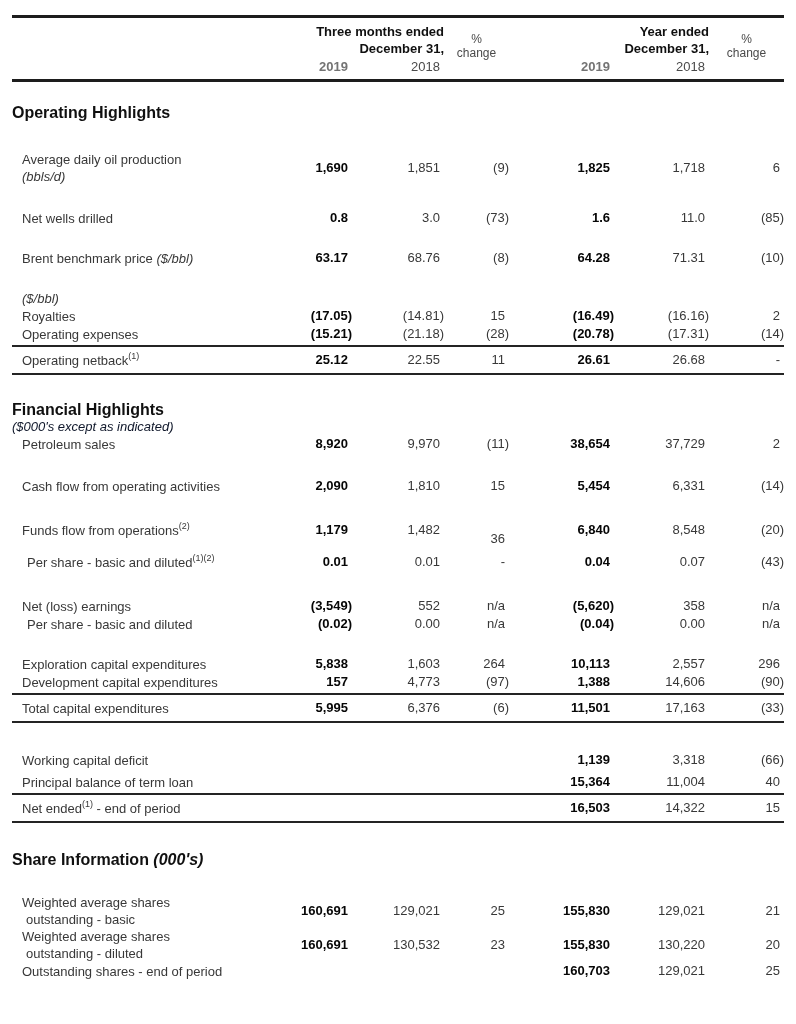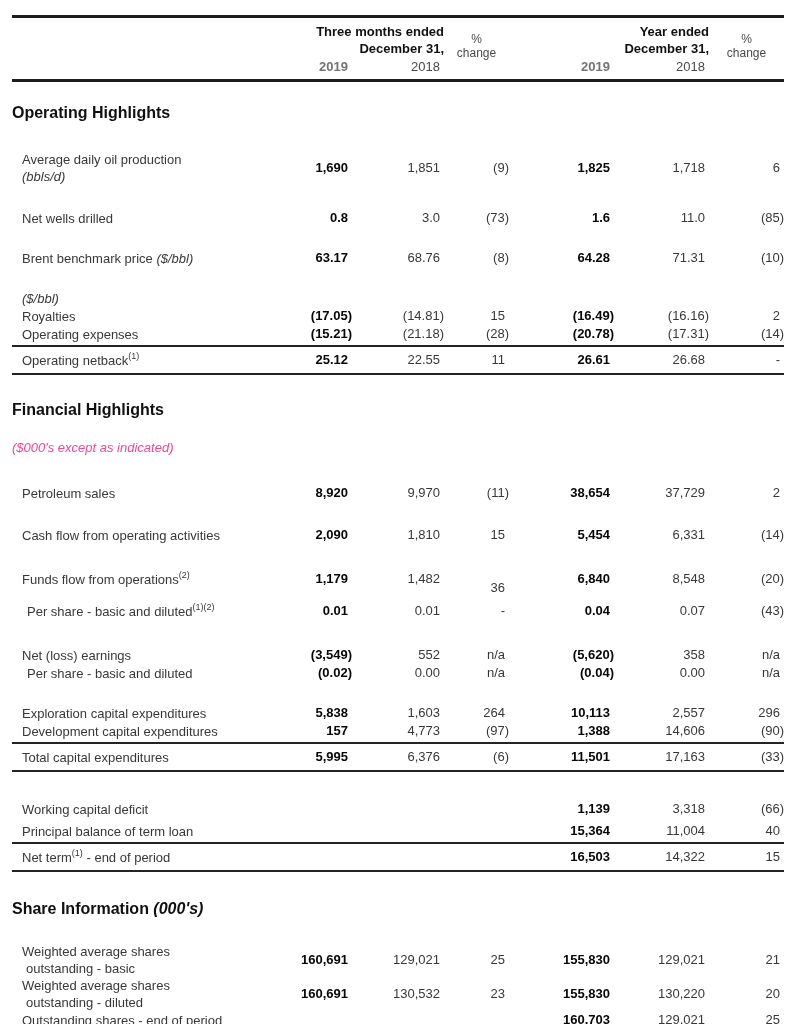--- a/index.html
+++ b/index.html
@@ -43,21 +43,21 @@
   .h-year { text-align: right; padding-right: 4px; line-height: 18px; padding-top: 1px; }
   .h-year.strong { font-weight: 700; color: #737373; }
   .h-year.muted { color: #4a4a4a; }
   .h-y1 { grid-column: 2; grid-row: 2; }
   .h-y2 { grid-column: 3; grid-row: 2; }
   .h-y3 { grid-column: 5; grid-row: 2; }
   .h-y4 { grid-column: 6; grid-row: 2; }
 
   
   .section-heading { font-weight: 700; color: #101010; font-size: 16px; line-height: 17px; }
-  .section-subtitle { font-style: italic; margin-top: 21px; line-height: 17px; color: #ec4899; }
+  .section-subtitle { font-style: italic; margin-top: 0; line-height: 17px; color: #0f172a; }
   .row {
     display: grid;
     grid-template-columns: 272px 68px 92px 65px 105px 95px 75px;
     align-items: center;
     min-height: 18px;
     line-height: 18px;
   }
   .cell.label { padding-left: 10px; }
   .cell.label.indent { padding-left: 15px; }
   .lline { line-height: 17px; }
@@ -175,21 +175,21 @@
         </div>
         <div class="cell num strong">25.12</div>
         <div class="cell num">22.55</div>
         <div class="cell num">11</div>
         <div class="cell num strong">26.61</div>
         <div class="cell num">26.68</div>
         <div class="cell num">-</div>
       </div>
       <div class="section-heading" style="margin-top: 26px;"><span>Financial Highlights</span></div>
       <div class="section-subtitle">($000's except as indicated)</div>
-      <div class="row" style="margin-top: 28px;">
+      <div class="row" style="">
         <div class="cell label">
           <div class="lline"><span>Petroleum sales</span></div>
         </div>
         <div class="cell num strong">8,920</div>
         <div class="cell num">9,970</div>
         <div class="cell num paren">(11)</div>
         <div class="cell num strong">38,654</div>
         <div class="cell num">37,729</div>
         <div class="cell num">2</div>
       </div>
@@ -298,21 +298,21 @@
         </div>
         <div class="cell num strong"></div>
         <div class="cell num"></div>
         <div class="cell num"></div>
         <div class="cell num strong">15,364</div>
         <div class="cell num">11,004</div>
         <div class="cell num">40</div>
       </div>
       <div class="row rule-below padded">
         <div class="cell label">
-          <div class="lline"><span>Net term</span><sup class="sup">(1)</sup><span> - end of period</span></div>
+          <div class="lline"><span>Net ended</span><sup class="sup">(1)</sup><span> - end of period</span></div>
         </div>
         <div class="cell num strong"></div>
         <div class="cell num"></div>
         <div class="cell num"></div>
         <div class="cell num strong">16,503</div>
         <div class="cell num">14,322</div>
         <div class="cell num">15</div>
       </div>
       <div class="section-heading" style="margin-top: 28px;"><span>Share Information</span><span class="it"> (000's)</span></div>
       <div class="row" style="margin-top: 26px;">

